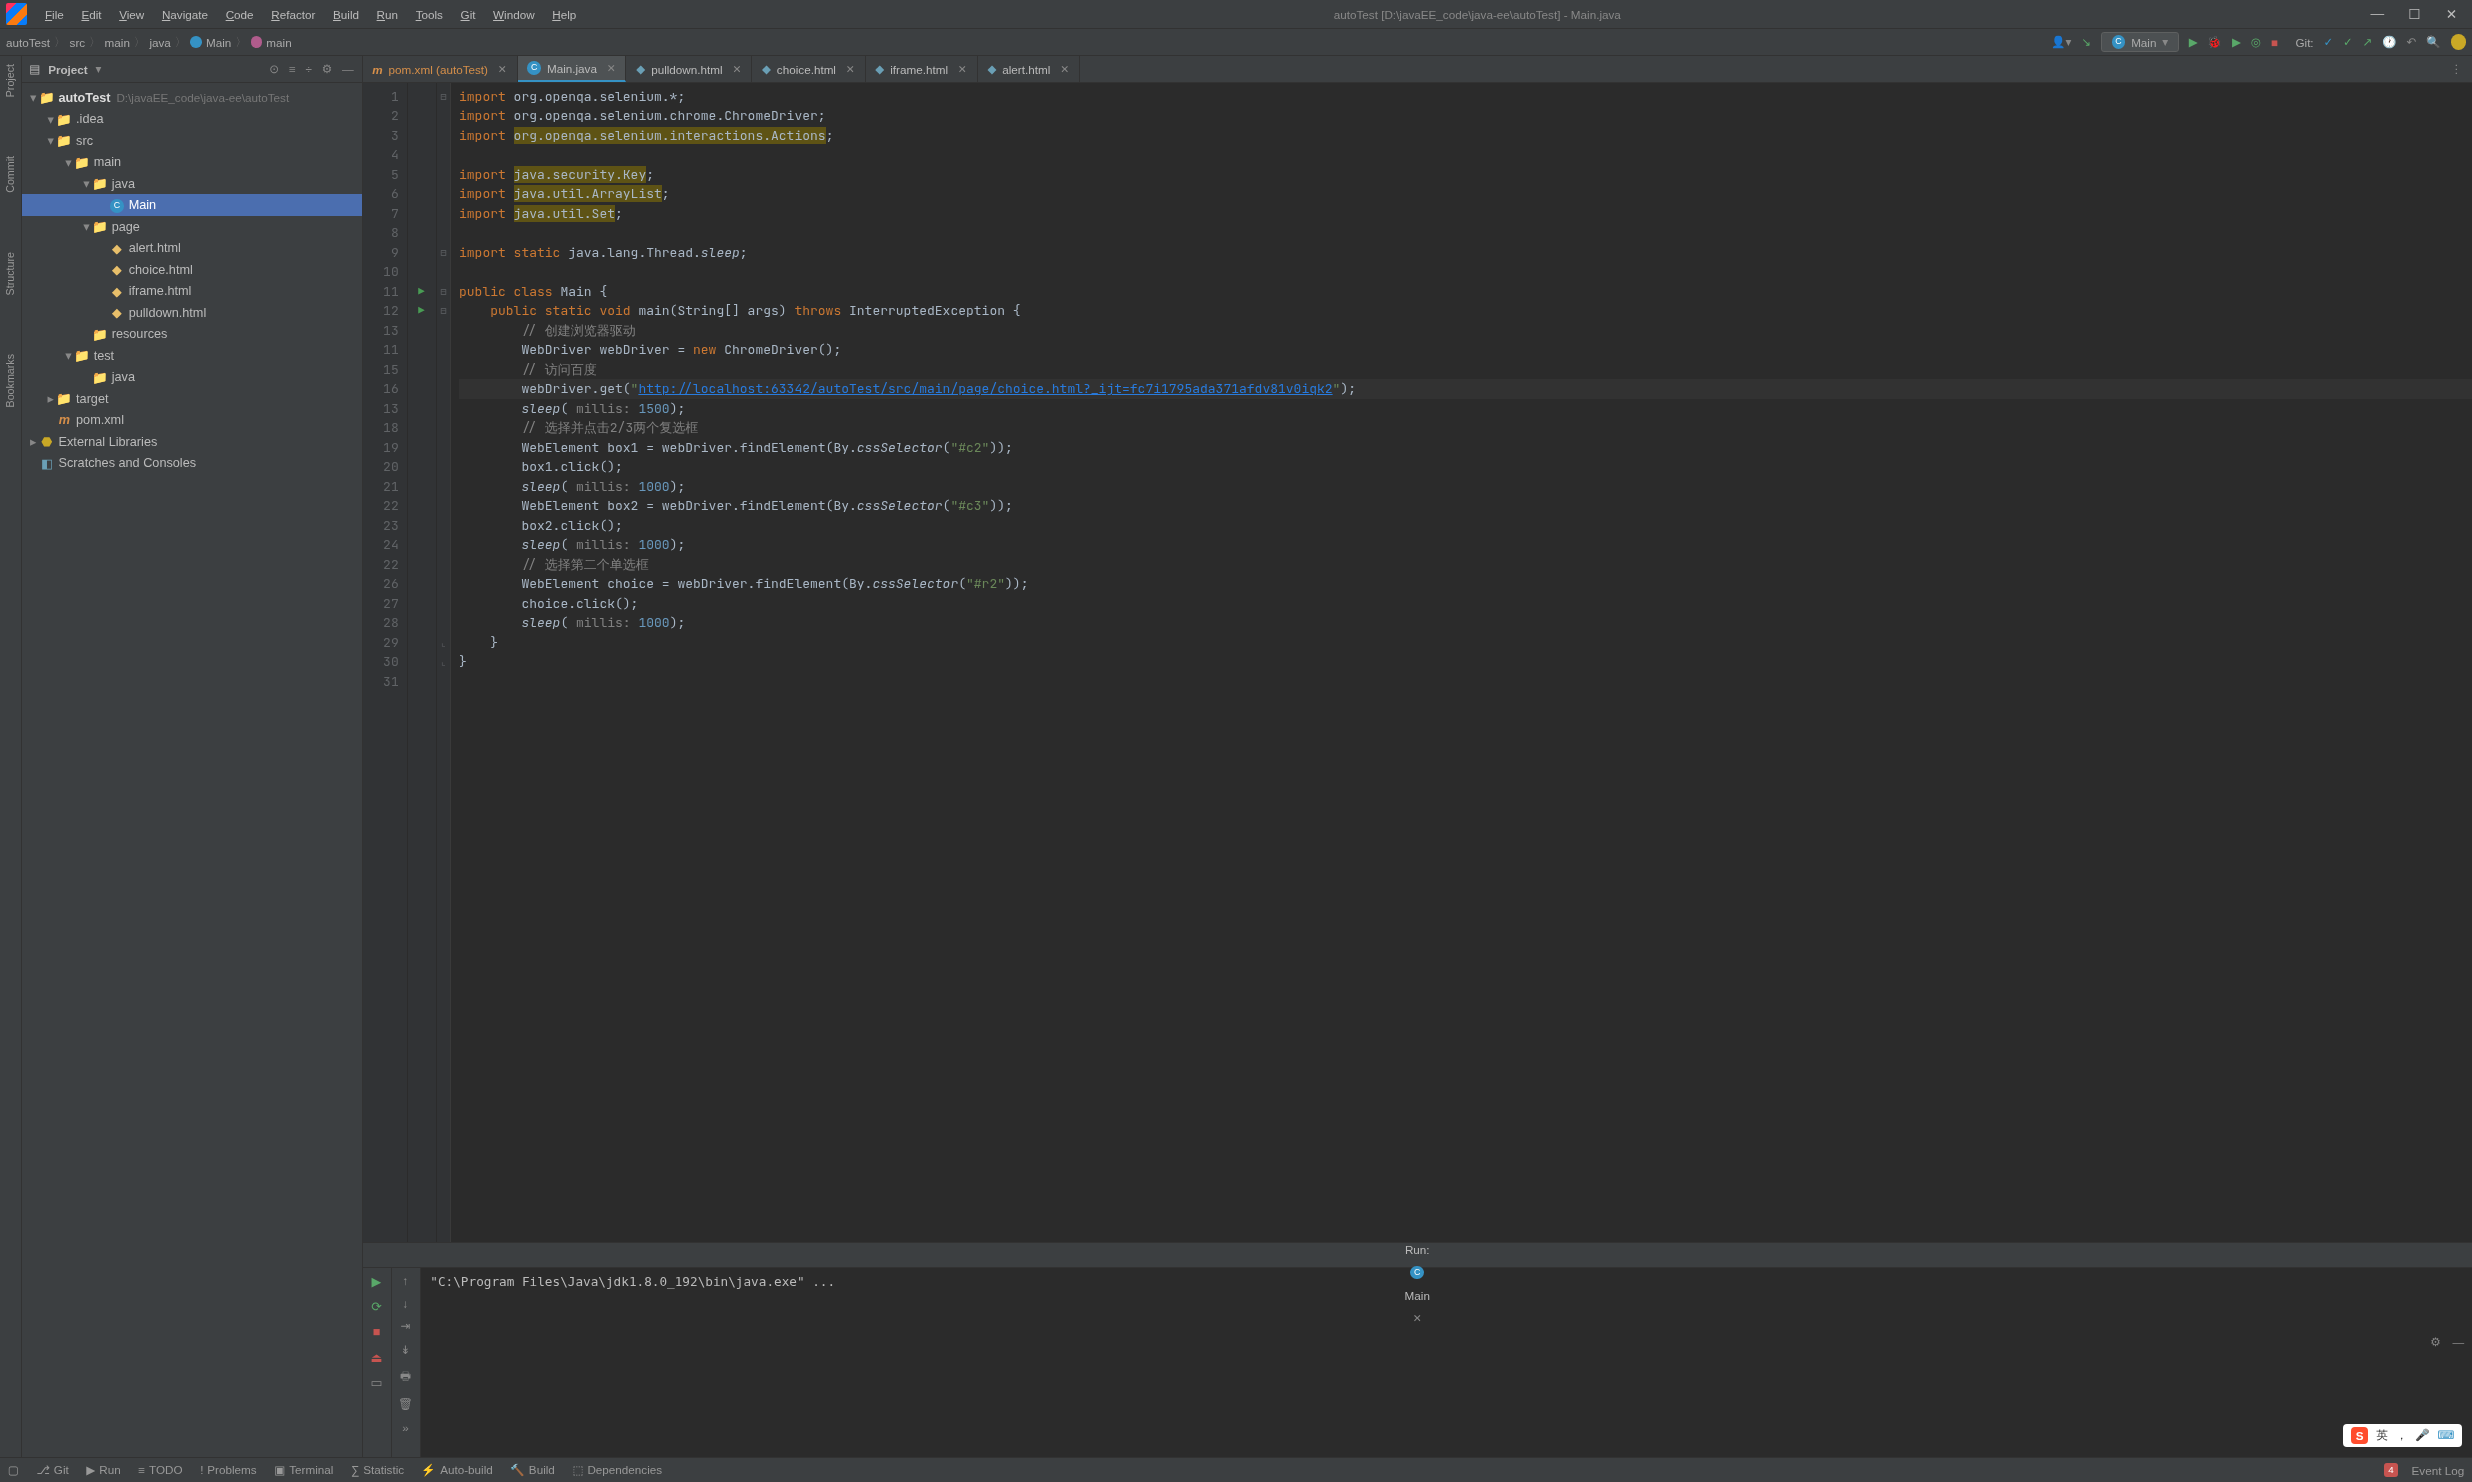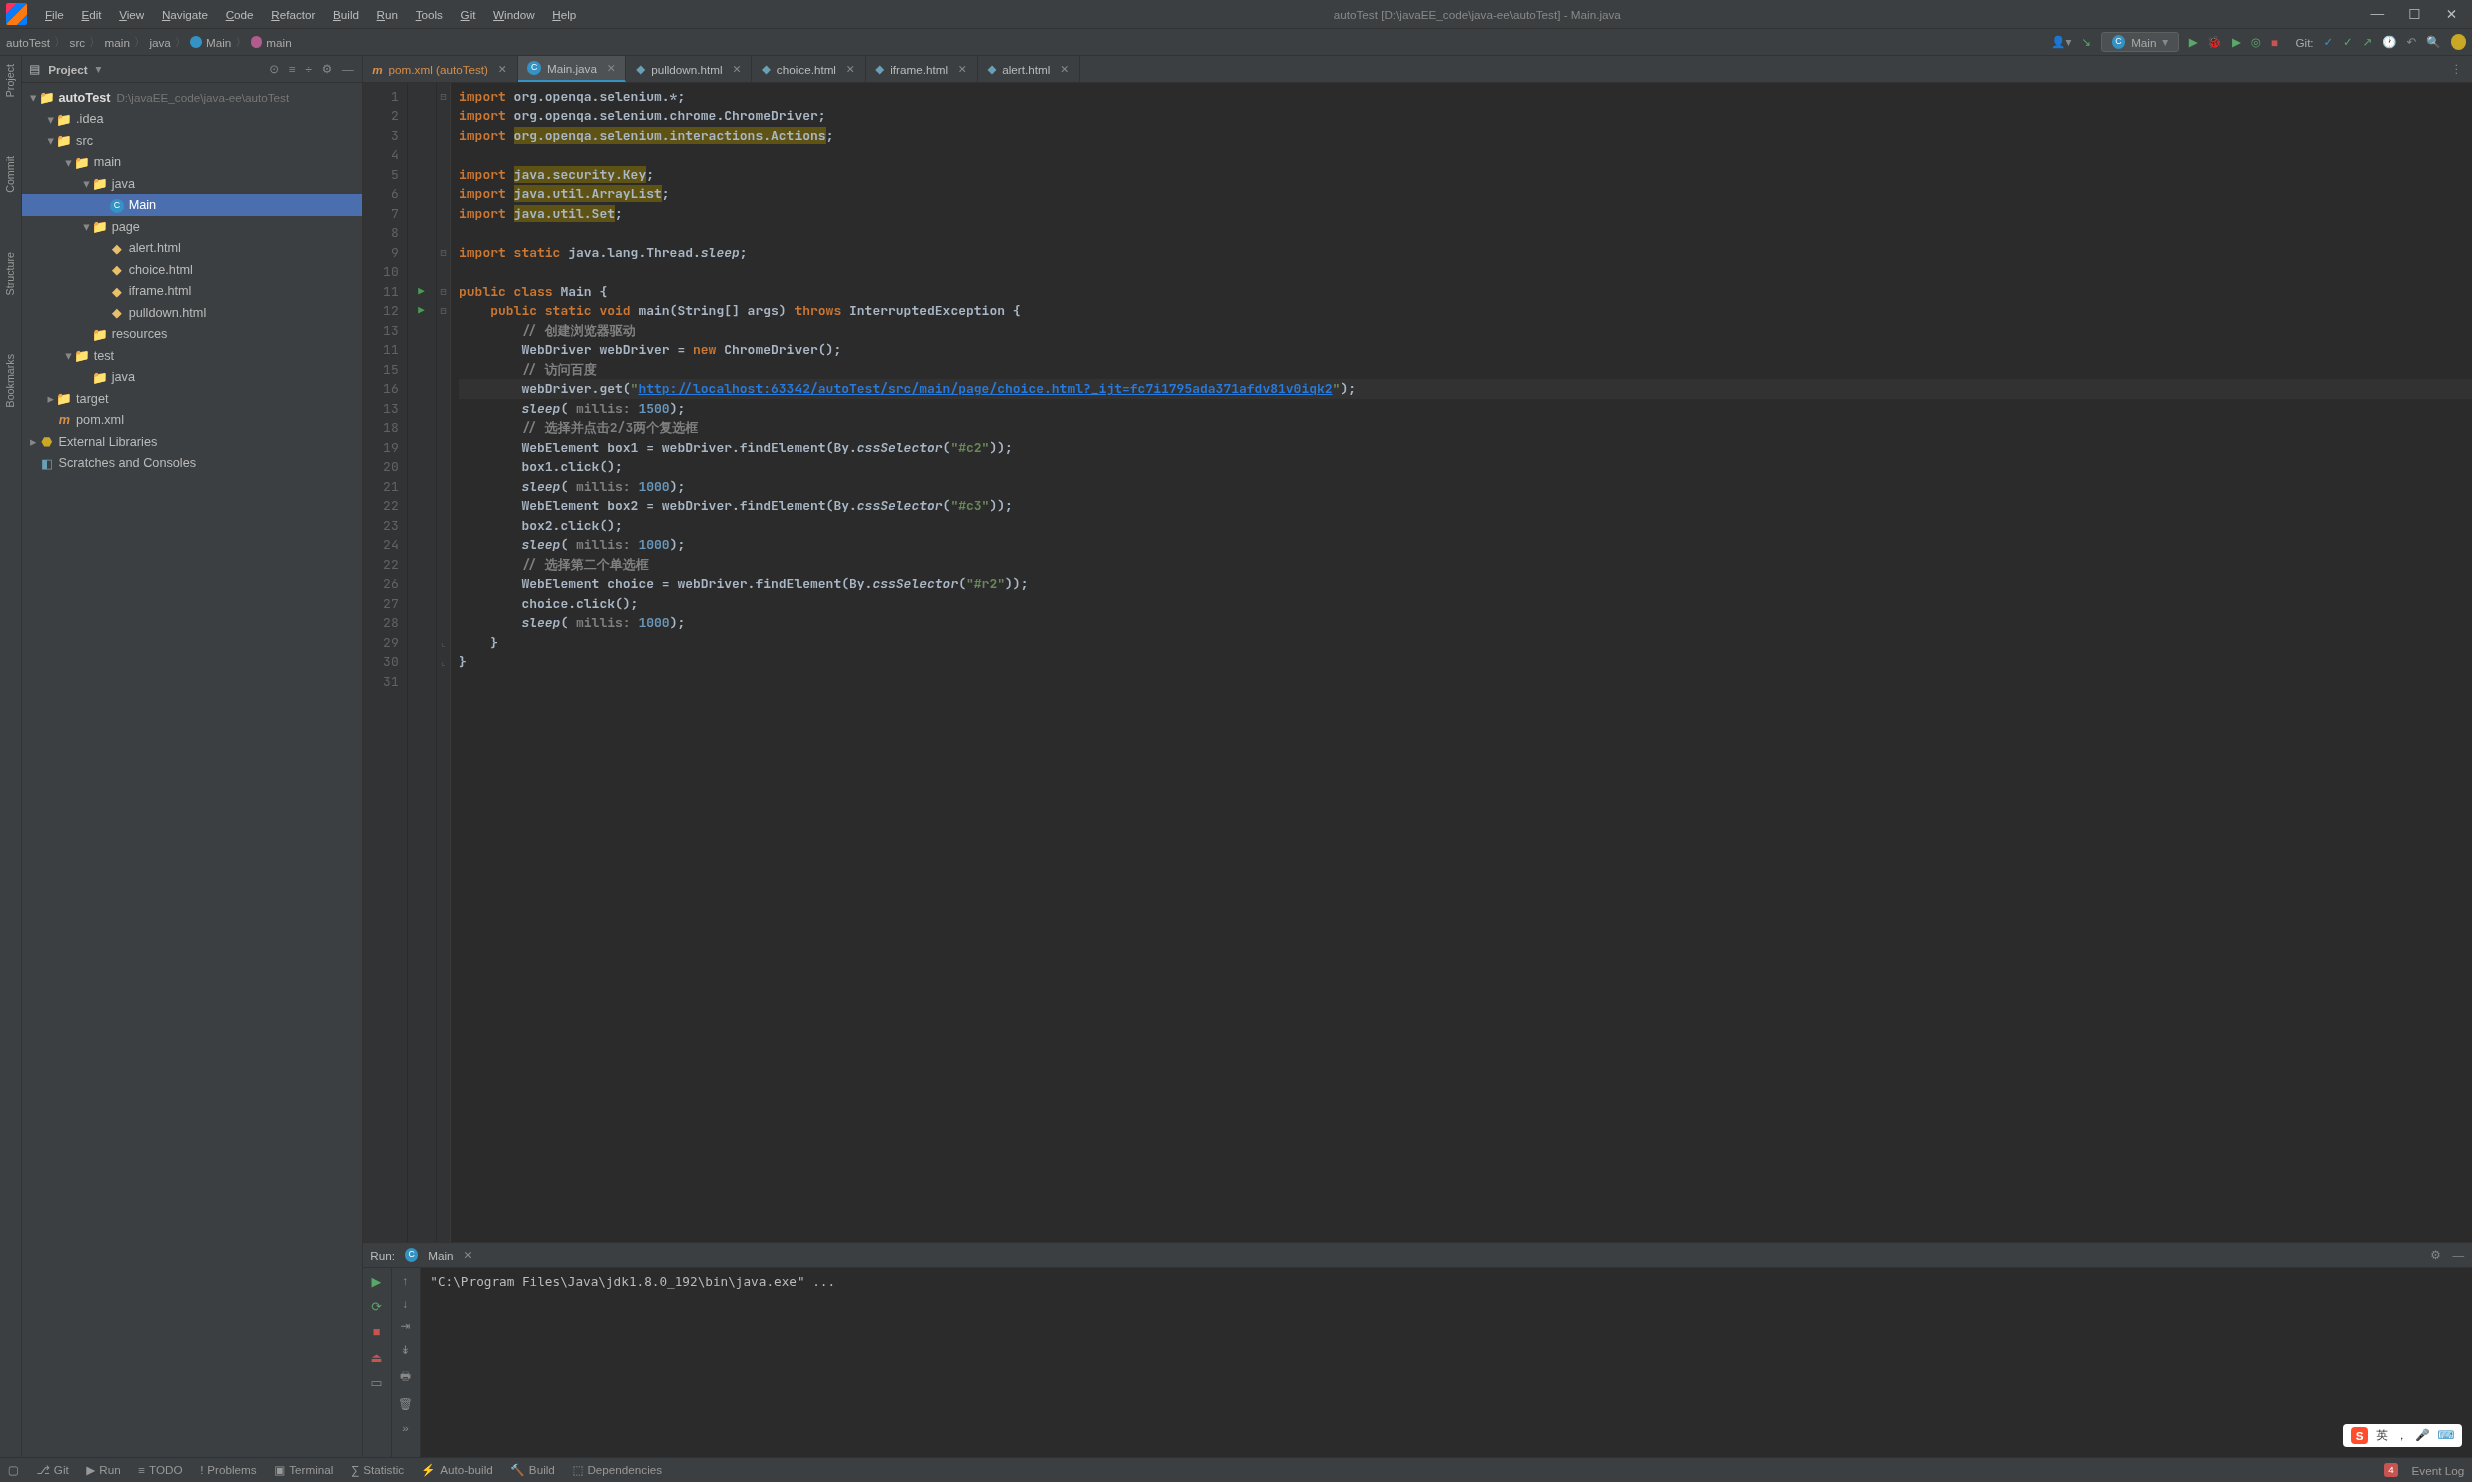--- a/index.html
+++ b/index.html
@@ -106,21 +106,21 @@
   padding-top: 3.9px; color:#499c54;
 }
 .gutter-run div { height: 19.5px; line-height: 19.5px; text-align: center; font-size:10.7px; }
 .line-numbers {
   width: 45px; background: #313335; color: #606366; text-align: right;
   padding: 3.9px 7.8px 0 0; border-right: 1px solid #2b2b2b;
 }
 .line-numbers div { height: 19.5px; line-height: 19.5px; }
 .fold-gutter { width: 13.7px; background:#313335; padding-top:3.9px; color:#606366; }
 .fold-gutter div { height:19.5px; line-height:19.5px; text-align:center; font-size:9.8px;}
-.code { flex: 1; padding: 3.9px 0 0 7.8px; white-space: pre; color: #a9b7c6; overflow: hidden; border-left:1px solid #3a3a3a;font-weight:bold; }
+.code { flex: 1; padding: 3.9px 0 0 7.8px; white-space: pre; color: #a9b7c6; overflow: hidden; border-left:1px solid #3a3a3a; }
 .code .line { height: 19.5px; line-height: 19.5px; }
 .kw { color: #cc7832; }
 .str { color: #6a8759; }
 .url { color: #287bde; text-decoration: underline; }
 .cm { color: #808080; }
 .num { color: #6897bb; }
 .fn { font-style: italic; color:#a9b7c6; }
 .warn-y { background: #5e5315; }
 .err-stripe {
   width: 13.7px; background: #313335; position: relative;
@@ -129,21 +129,21 @@
 .err-stripe .navarr { color:#888; font-size:9.8px; }
 .err-stripe .mark { position:absolute; right:2.9px; width:7.8px; height:2.9px; }
 .cursor-line { background: #323232; }
 
 .run-panel {
   height: 215px; background: #2b2b2b; border-top: 1px solid #323232;
   display: flex; flex-direction: column;
 }
 .run-head {
   height: 25px; background: #3c3f41; display: flex; align-items: center; padding: 0 7.8px;
-  border-bottom: 1px solid #323232; gap: 9.8px;
+  border-bottom: 1px solid #323232; gap: 9.8px; flex-direction: column;
 }
 .run-head .rtitle { font-size: 11.7px; color:#bbb; }
 .run-head .ricons { margin-left:auto; display:flex; gap:11.7px; color:#888; }
 .run-body { flex:1; display:flex; }
 .run-toolbar { width:29px; background:#3c3f41; border-right:1px solid #323232; display:flex; flex-direction:column; align-items:center; padding-top:5.9px; gap:9.8px; }
 .run-toolbar span { width:15.6px; height:15.6px; font-size:12.7px; text-align:center; }
 .run-toolbar2 { width:29px; background:#3c3f41; border-right:1px solid #323232; display:flex; flex-direction:column; align-items:center; padding-top:5.9px; gap:9.8px; color:#888; }
 .run-out { flex:1; padding:5.9px 9.8px; font-family:"Consolas",monospace; font-size:12.7px; color:#bbb; }
 
 .statusbar {

